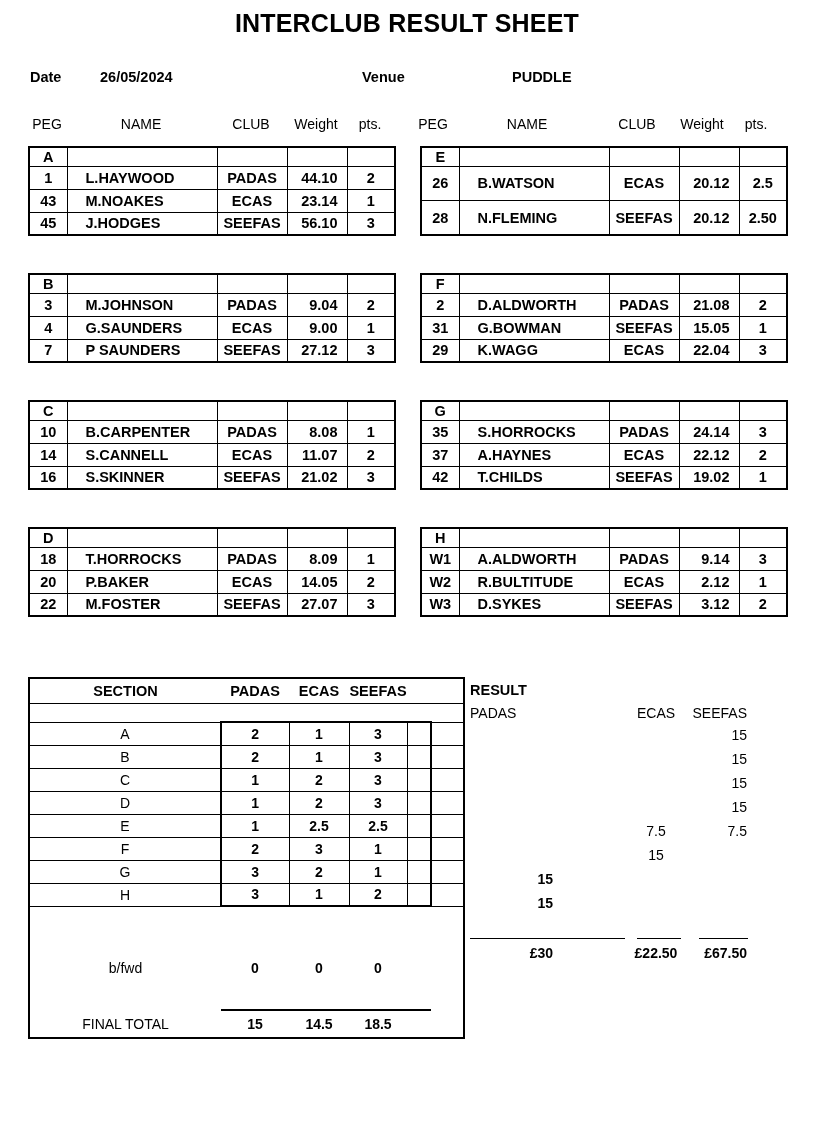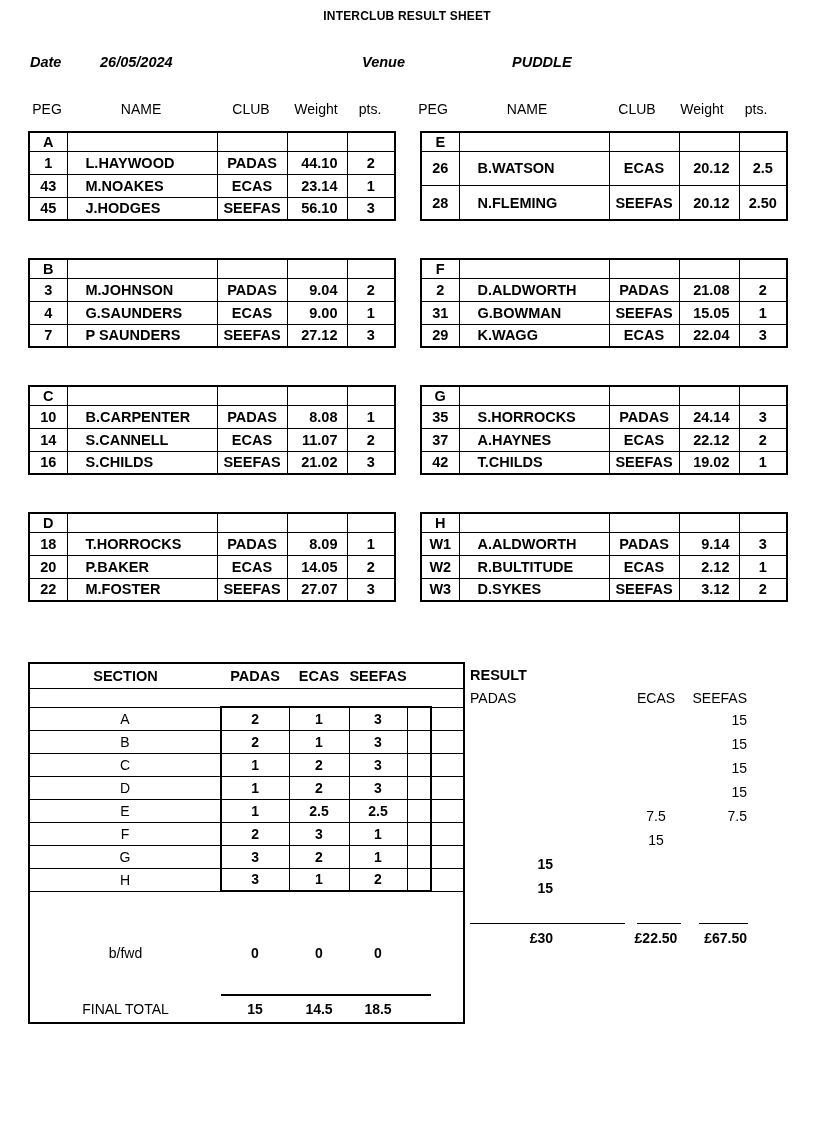--- a/index.html
+++ b/index.html
@@ -4,23 +4,23 @@
 <style>
   * { margin:0; padding:0; box-sizing:border-box; }
   html,body { background:#fff; }
   body {
     width:814px; height:1128px;
     font-family:"Liberation Sans", sans-serif;
     color:#000;
   }
   .page { position:relative; width:814px; height:1128px; background:#fff; overflow:hidden; }
 
-  .title { padding-top:9px; text-align:center; font-size:12px; font-weight:bold; letter-spacing:.2px; }
-
-  .meta-row { position:relative; height:18px; margin-top:31px; font-size:14.5px; font-weight:bold;font-style:italic; }
+  .title { padding-top:9px; text-align:center; font-size:25px; font-weight:bold; letter-spacing:.2px; }
+
+  .meta-row { position:relative; height:18px; margin-top:31px; font-size:14.5px; font-weight:bold; }
   .meta-date-label  { position:absolute; left:30px; }
   .meta-date-value  { position:absolute; left:100px; }
   .meta-venue-label { position:absolute; left:362px; }
   .meta-venue-value { position:absolute; left:512px; }
 
   .col-heads { display:grid; grid-template-columns:366px 366px; column-gap:20px; padding:0 28px; margin-top:29px; }
   .ch-strip { display:flex; font-size:14px; }
   .ch { display:inline-block; text-align:center; white-space:nowrap; }
   .ch-peg    { width:38px; }
   .ch-name   { width:150px; }
@@ -302,21 +302,21 @@
   <tr>
     <td class="c">14</td>
     <td class="l">S.CANNELL</td>
     <td class="c">ECAS</td>
     <td class="r">11.07</td>
     <td class="c">2</td>
   </tr>
 
   <tr>
     <td class="c">16</td>
-    <td class="l">S.CHILDS</td>
+    <td class="l">S.SKINNER</td>
     <td class="c">SEEFAS</td>
     <td class="r">21.02</td>
     <td class="c">3</td>
   </tr>
 </tbody>
   </table>
 
   <table class="sec-table">
     <colgroup>
       <col class="w-peg">

